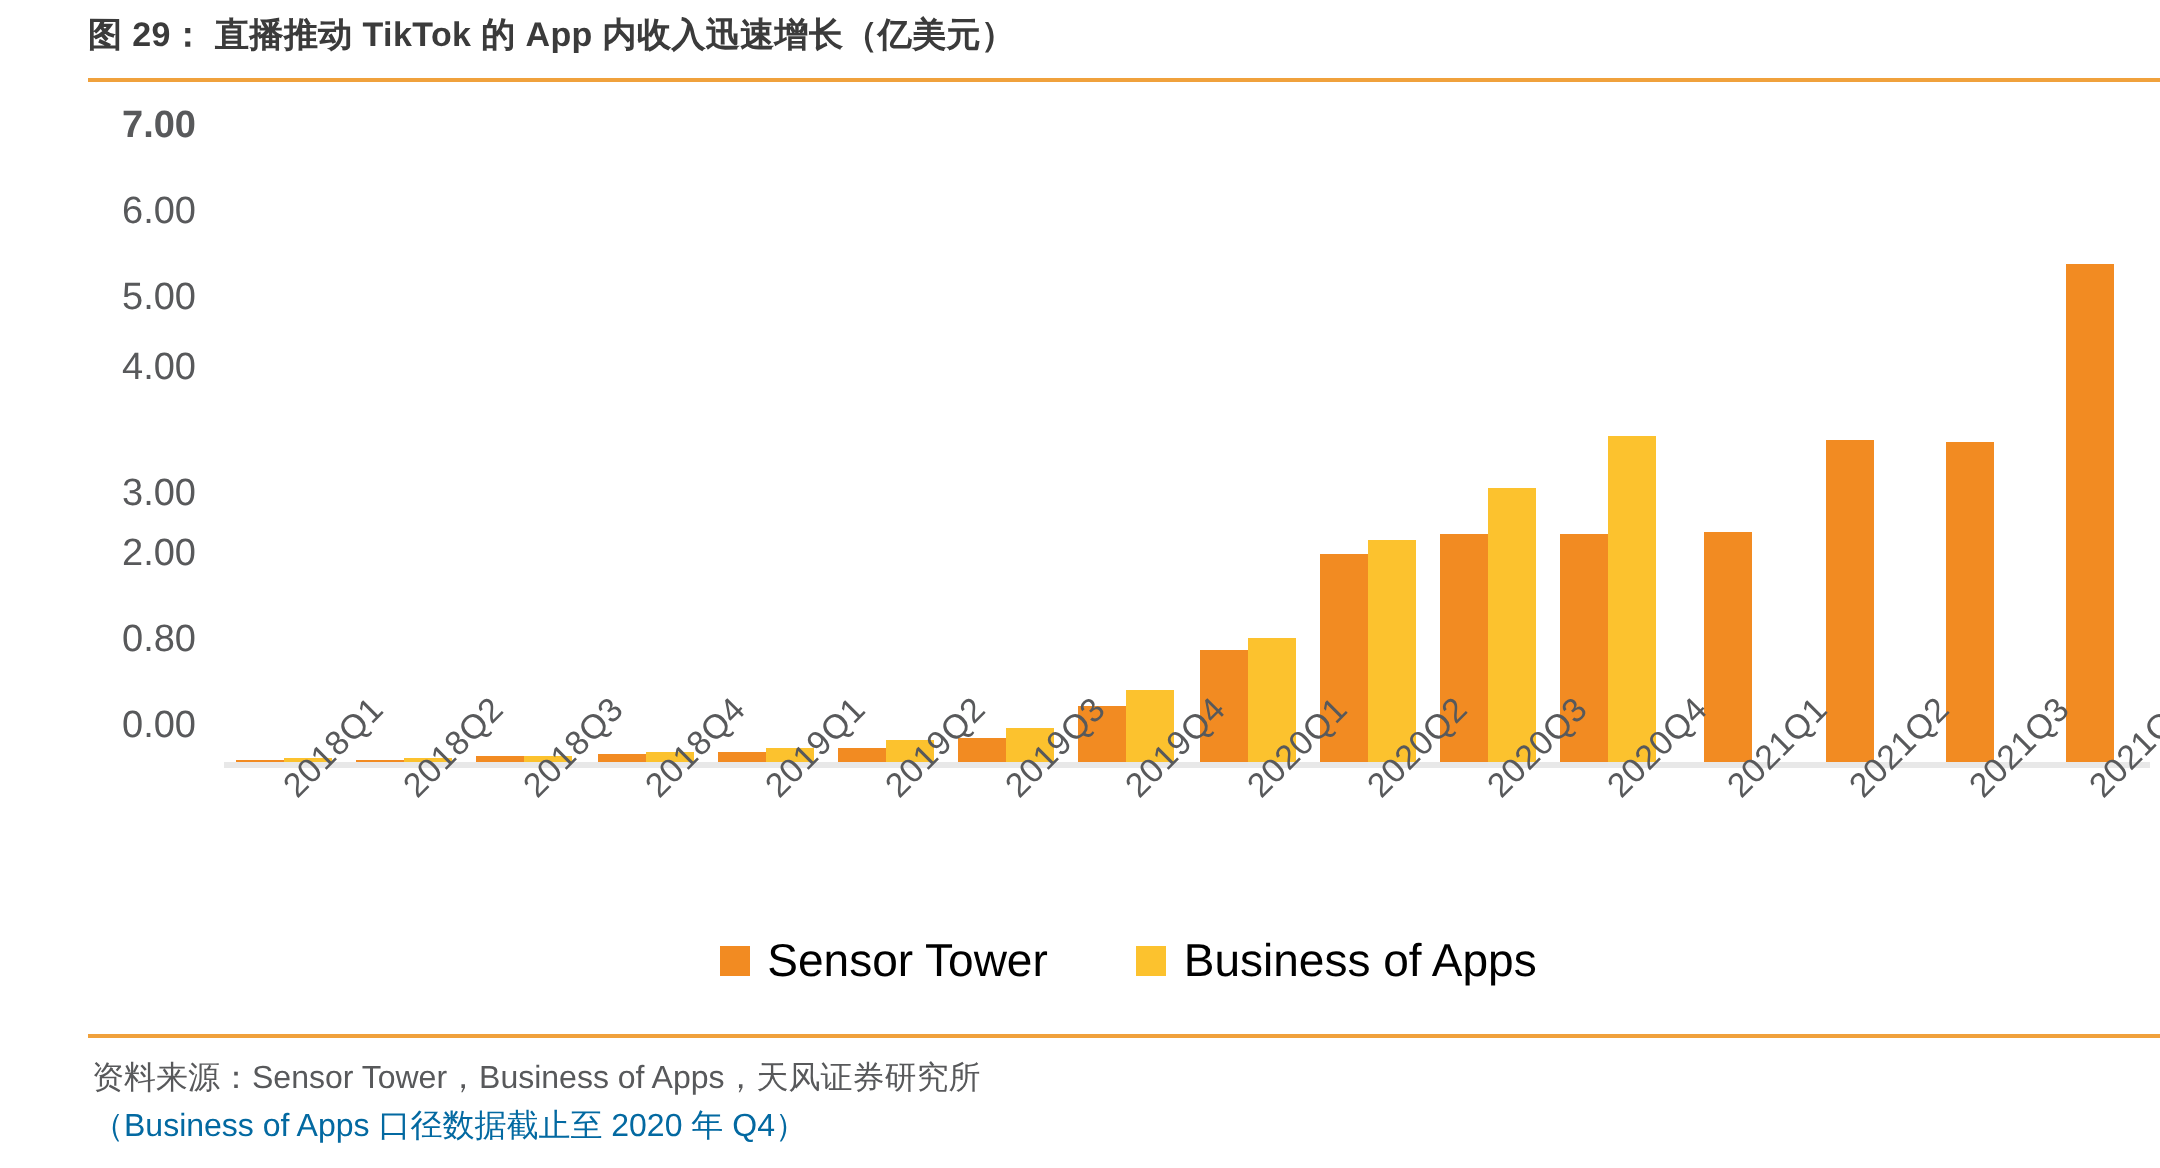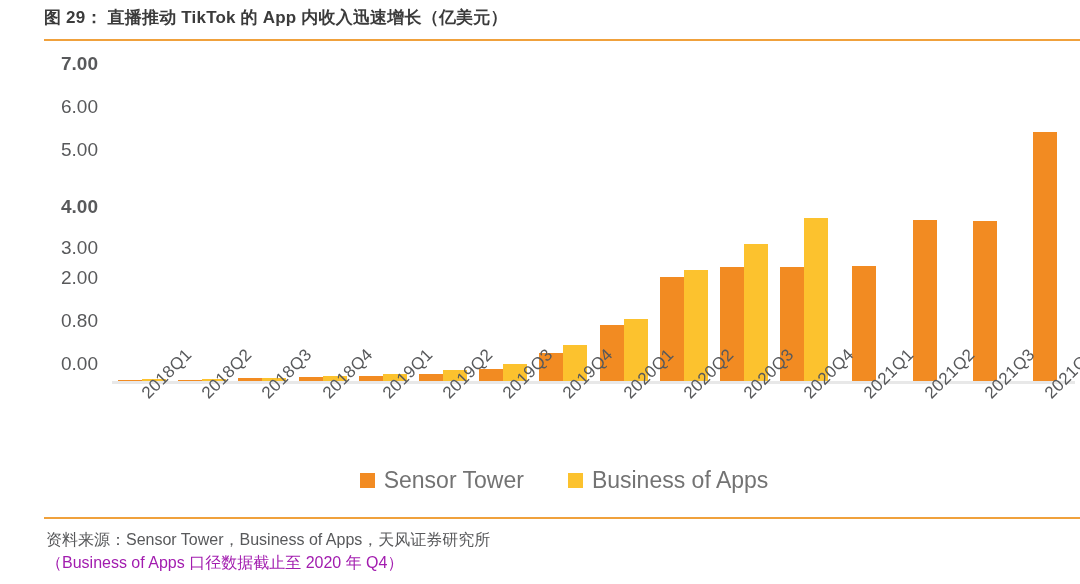--- a/index.html
+++ b/index.html
@@ -155,60 +155,60 @@
   }
   .swatch {
     width: 15px;
     height: 15px;
     display: block;
   }
   .swatch.s1 { background: #F28B22; }
   .swatch.s2 { background: #FCC22E; }
   .legend-label {
     font-size: 23px;
-    color: #737373;
+    color: #000000;
     white-space: nowrap;
   }
 
   
   .source {
     position: absolute;
     left: 22px;
     top: 528px;
     font-size: 16px;
     color: #58595b;
     line-height: 1.55;
     white-space: nowrap;
     text-align: right;
   }
   .source-line2 {
     position: absolute;
     left: 22px;
     top: 553px;
     font-size: 16px;
-    color: #a21caf;
+    color: #0369a1;
     white-space: nowrap;
   }
 </style>
 </head>
 <body>
 
 <div class="page">
 
   <div class="fig-title">图 29： 直播推动 TikTok 的 App 内收入迅速增长（亿美元）</div>
   <div class="rule-top"></div>
 
   <div class="chart">
 
     <div class="ylabels">
         <div class="ytick" style="top: 318px;">0.00</div>
         <div class="ytick" style="top: 275.143px;">0.80</div>
         <div class="ytick" style="top: 232.286px;">2.00</div>
         <div class="ytick" style="top: 202px;">3.00</div>
-        <div class="ytick" style="top: 161px; font-weight: bold;">4.00</div>
+        <div class="ytick" style="top: 139px;">4.00</div>
         <div class="ytick" style="top: 103.714px;">5.00</div>
         <div class="ytick" style="top: 60.8571px;">6.00</div>
         <div class="ytick" style="top: 18px; font-weight: bold;">7.00</div>
       </div>
 
     <div class="bars">
         <div class="group">
           <div class="bar s1" style="height: 1.5px; background: rgb(242, 139, 34);"></div>
           <div class="bar s2" style="height: 2.14286px; background: rgb(252, 194, 46);"></div>
         </div>

